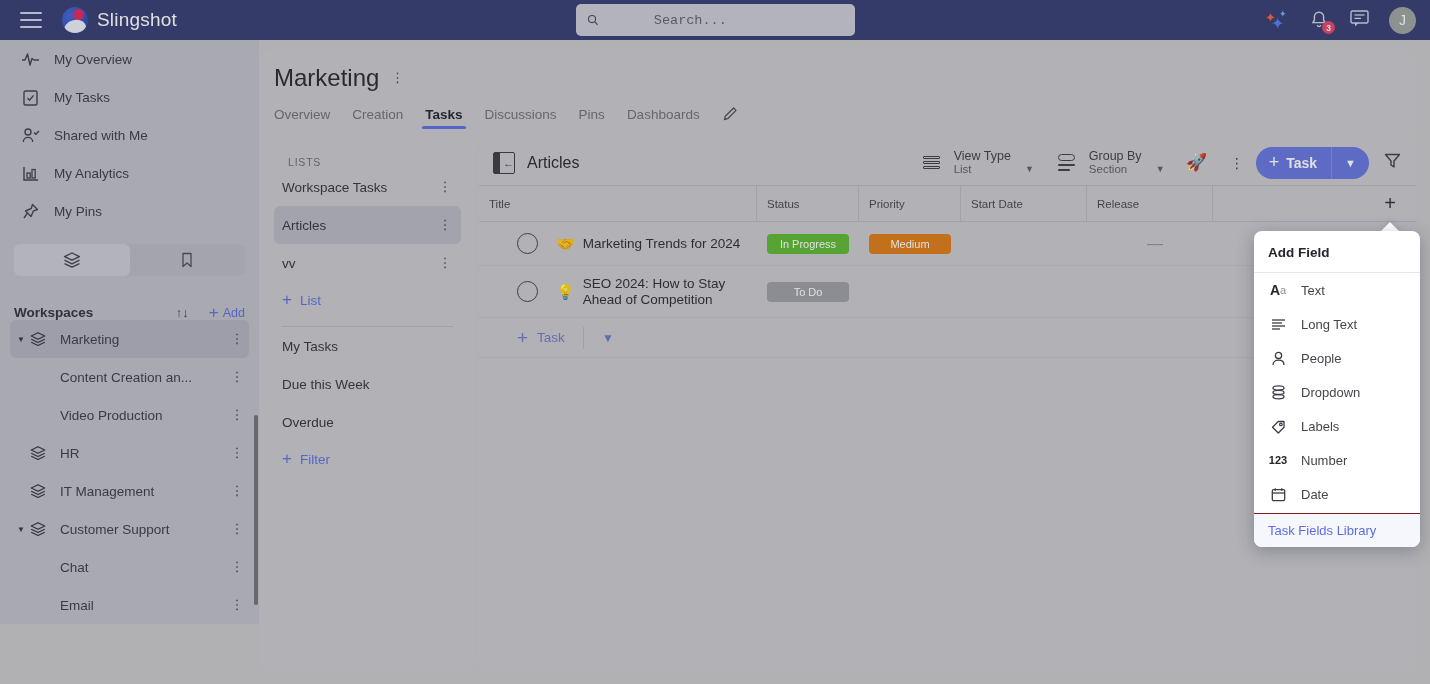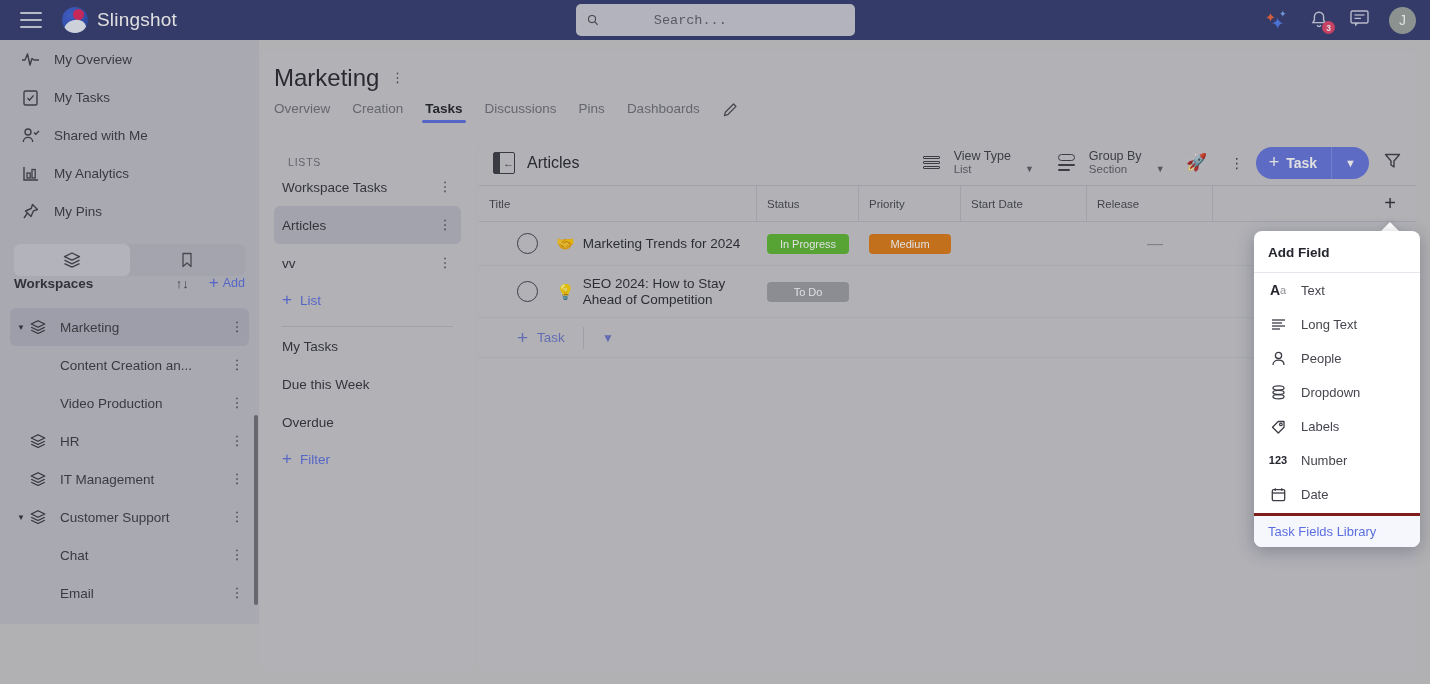--- a/index.html
+++ b/index.html
@@ -51,21 +51,21 @@
   
   .sidebar { position:absolute; left:0; top:40px; width:259px; height:584px; background:#bdbec6; }
   .navitem { display:flex; align-items:center; height:38px; padding-left:20px; gap:14px; cursor:pointer; }
   .navitem .lbl { font-size:13.5px; color:#3a3b42; }
   .nav-ico { width:20px; height:20px; display:flex; align-items:center; justify-content:center; color:#3f4047; }
 
   .segbar { margin:14px 14px 0 14px; height:32px; background:#b7b8c1; border-radius:6px; display:flex; }
   .seg { flex:1; display:flex; align-items:center; justify-content:center; border-radius:6px; cursor:pointer; color:#4a4b53; }
   .seg.active { background:#c9cad2; }
 
-  .wsheader { display:flex; align-items:flex-start; height:32px; padding:0 14px 0 14px; }
+  .wsheader { display:flex; align-items:flex-end; height:32px; margin-top:12px; padding:0 14px 0 14px; }
   .wstitle { font-size:13.5px; color:#2f3038; font-weight:bold; flex:1; }
   .sortico { color:#3f4047; margin-right:20px; cursor:pointer; font-size:13px; }
   .addws { color:#5b6ee0; font-size:12.5px; display:flex; align-items:center; gap:4px; cursor:pointer; }
   .plusglyph { font-size:17px; line-height:14px; font-weight:300; }
 
   .wsrow { display:flex; align-items:center; height:38px; padding-right:14px; cursor:pointer; position:relative; }
   .wsrow.sel { background:#b0b1bd; border-radius:6px; margin:0 10px; padding-right:4px; }
   .wscaret { width:14px; text-align:center; font-size:8px; color:#2f3038; margin-left:14px; }
   .wsrow.sel .wscaret { margin-left:4px; }
   .layersico { width:20px; display:flex; align-items:center; justify-content:center; color:#2f3038; }
@@ -75,21 +75,21 @@
   .kebab span { display:block; }
 
   .sb-scroll { position:absolute; left:254px; top:375px; width:4px; height:190px;
      background:#6f7077; border-radius:2px; }
 
   
   .projcard { position:absolute; left:260px; top:50px; width:1156px; height:90px;
      background:#c8c8cc; border-radius:9px 9px 0 0; }
   .projtitle-row { display:flex; align-items:center; padding:14px 0 0 14px; gap:10px; }
   .projtitle { font-size:24px; color:#26272e; }
-  .tabs { display:flex; align-items:flex-start; gap:22px; padding-left:14px; margin-top:9px; height:34px; }
+  .tabs { display:flex; align-items:center; gap:22px; padding-left:14px; margin-top:9px; height:34px; }
   .tab { font-size:13.5px; color:#6d6e77; padding-bottom:7px; cursor:pointer; position:relative; }
   .tab.active { color:#1f2028; font-weight:bold; }
   .tab.active::after { content:""; position:absolute; left:-3px; right:-3px; bottom:0; height:3px;
      background:#5b6ee0; border-radius:2px; }
   .pencil { color:#4a4b53; padding-bottom:5px; cursor:pointer; }
 
   
   .listpanel { position:absolute; left:260px; top:140px; width:215px; height:532px;
      background:#c8c8cc; border-radius:0 0 9px 9px; }
   .sectitle { font-size:10.5px; color:#6b6c74; letter-spacing:.8px; padding:16px 0 0 28px; }
@@ -168,21 +168,21 @@
   .dropdown { position:absolute; left:1254px; top:231px; width:166px; height:316px;
      background:#fff; border-radius:8px; box-shadow:0 4px 18px rgba(30,32,60,.30); overflow:hidden; }
   .dd-arrow { position:absolute; left:1379px; top:222px; width:0; height:0;
      border-left:11px solid transparent; border-right:11px solid transparent;
      border-bottom:11px solid #fff; filter: drop-shadow(0 -2px 2px rgba(30,32,60,.10)); }
   .dd-head { font-size:13.5px; font-weight:bold; color:#24252d; padding:14px 0 12px 14px;
      border-bottom:1px solid #e6e7ee; }
   .dd-item { display:flex; align-items:center; height:34px; padding-left:14px; gap:13px; cursor:pointer; }
   .dd-ico { width:20px; display:flex; align-items:center; justify-content:center; color:#3b3c44; }
   .dd-lbl { font-size:13px; color:#45464e; }
-  .dd-foot { border-top:3px solid #7f1d1d; background:#f6f7fc; height:34px; display:flex;
+  .dd-foot { border-top:1px solid #7f1d1d; background:#f6f7fc; height:34px; display:flex;
      align-items:center; padding-left:14px; position:absolute; left:0; right:0; bottom:0; }
   .dd-foot a { color:#5b6ee0; font-size:13px; text-decoration:none; cursor:pointer; }
 
   .overlay { position:absolute; left:0; top:0; width:1430px; height:684px;
      background:rgba(60,60,70,.16); pointer-events:none; }
 </style>
 </head>
 <body>
 
 <div id="root">

